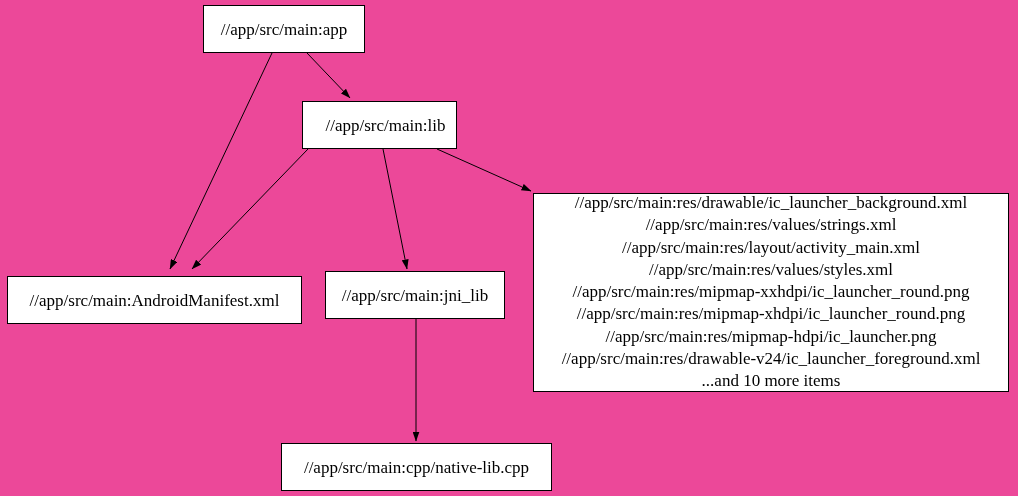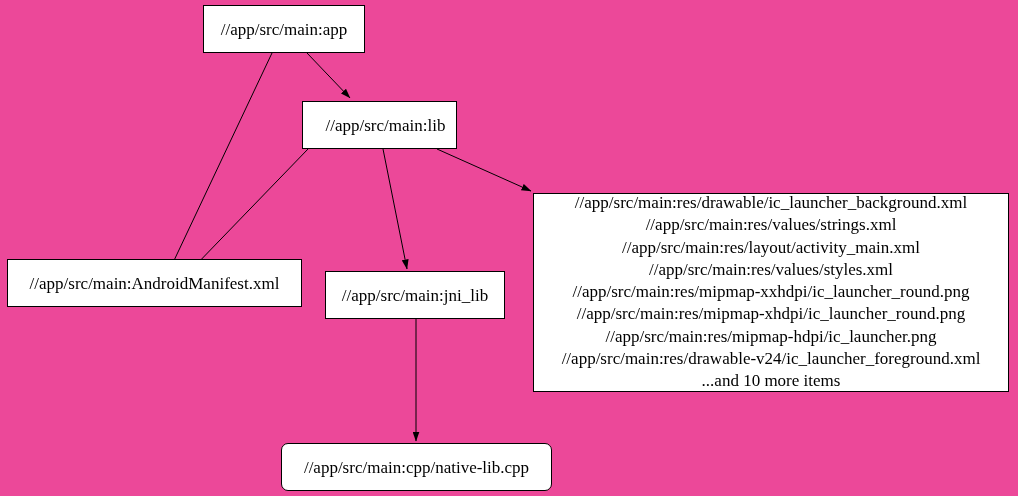--- a/index.html
+++ b/index.html
@@ -39,24 +39,24 @@
   }
   .node.multiline {
     flex-direction: column;
     justify-content: space-between;
   }
   .node.multiline .res-line {
     line-height: 18.6px;
   }
   #node-app        { left: 203px; top: 5px;   width: 162px; height: 48px; }
   #node-lib        { left: 302px; top: 101px; width: 155px; height: 48px; padding-left: 12px; }
-  #node-manifest   { left: 7px;   top: 259px; width: 295px; height: 48px; }
+  #node-manifest   { left: 7px;   top: 276px; width: 295px; height: 48px; }
   #node-jni-lib    { left: 325px; top: 271px; width: 180px; height: 48px; }
   #node-res-group  { left: 533px; top: 193px; width: 476px; height: 199px; }
-  #node-native-lib { left: 281px; top: 443px; width: 271px; height: 48px; border-radius: 7px; }
+  #node-native-lib { left: 281px; top: 443px; width: 271px; height: 48px; }
 </style>
 </head>
 <body>
 
 <div id="canvas">
 
   <svg id="edges" width="1018" height="496" viewBox="0 0 1018 496" xmlns="http://www.w3.org/2000/svg">
     <defs>
       <marker id="arrow" viewBox="0 0 10 7" refX="9.5" refY="3.5" markerWidth="10" markerHeight="7" orient="auto">
         <polygon points="0 0, 10 3.5, 0 7" fill="#000000"></polygon>

